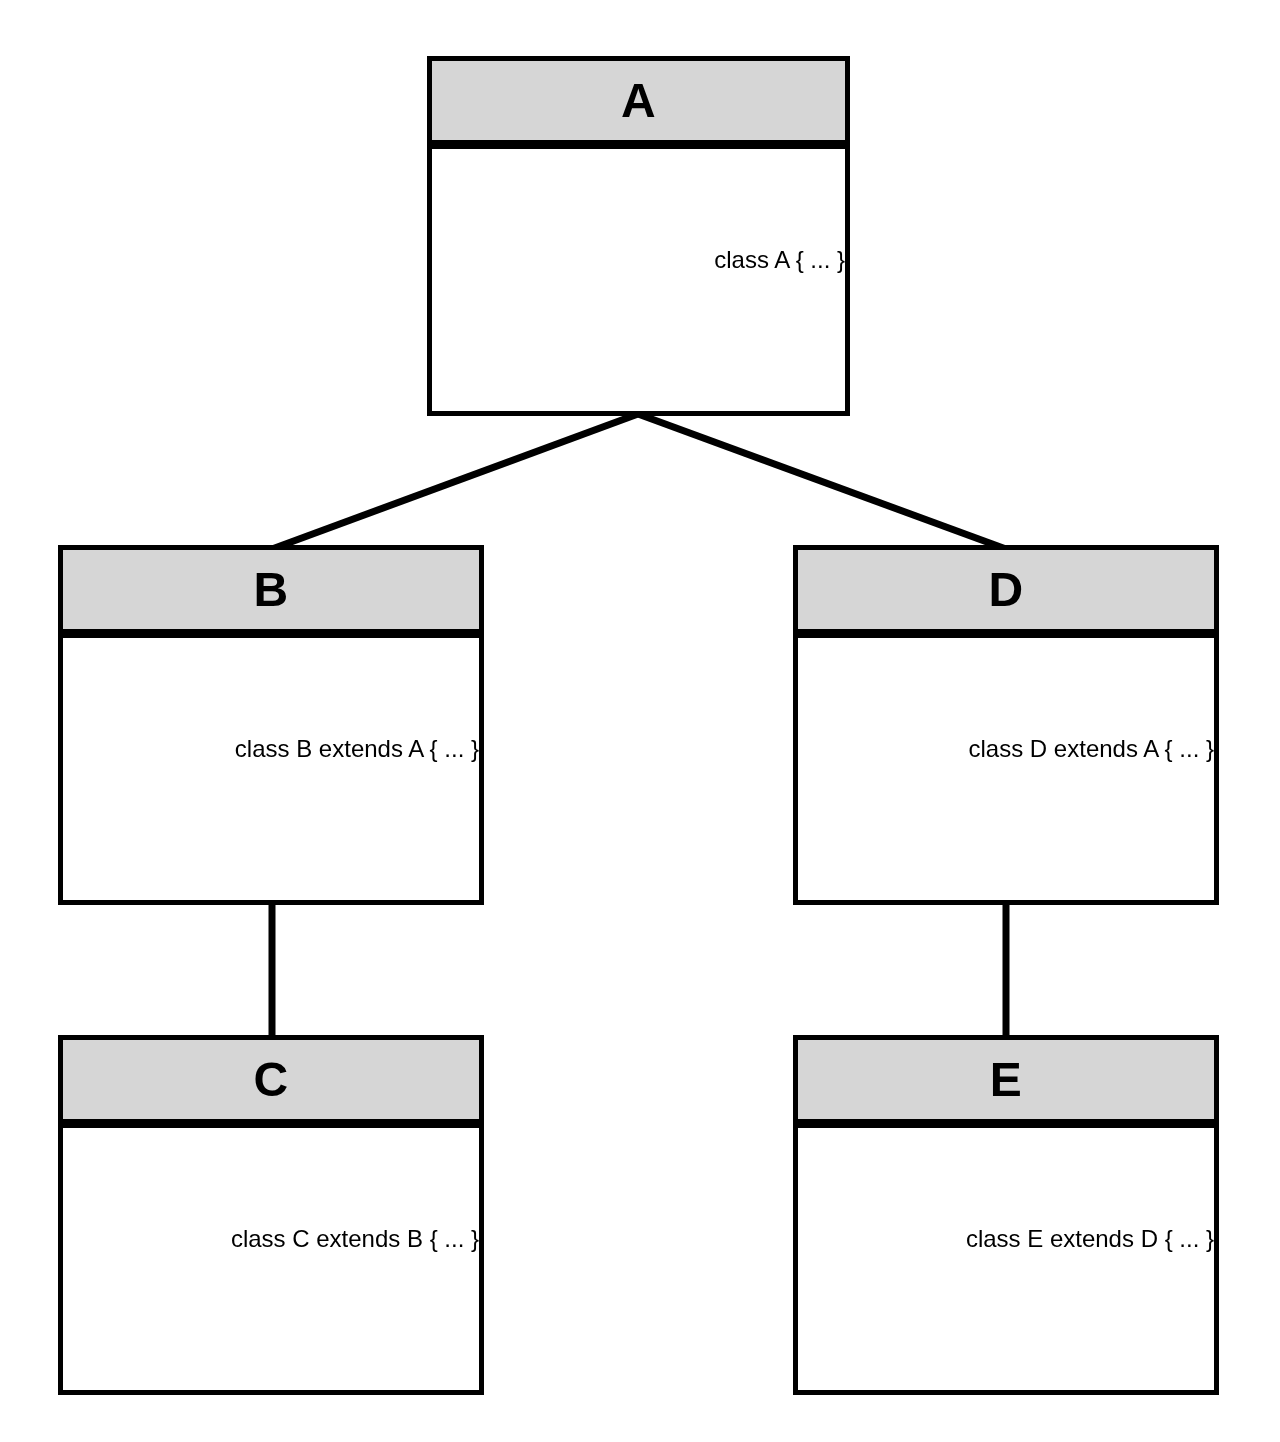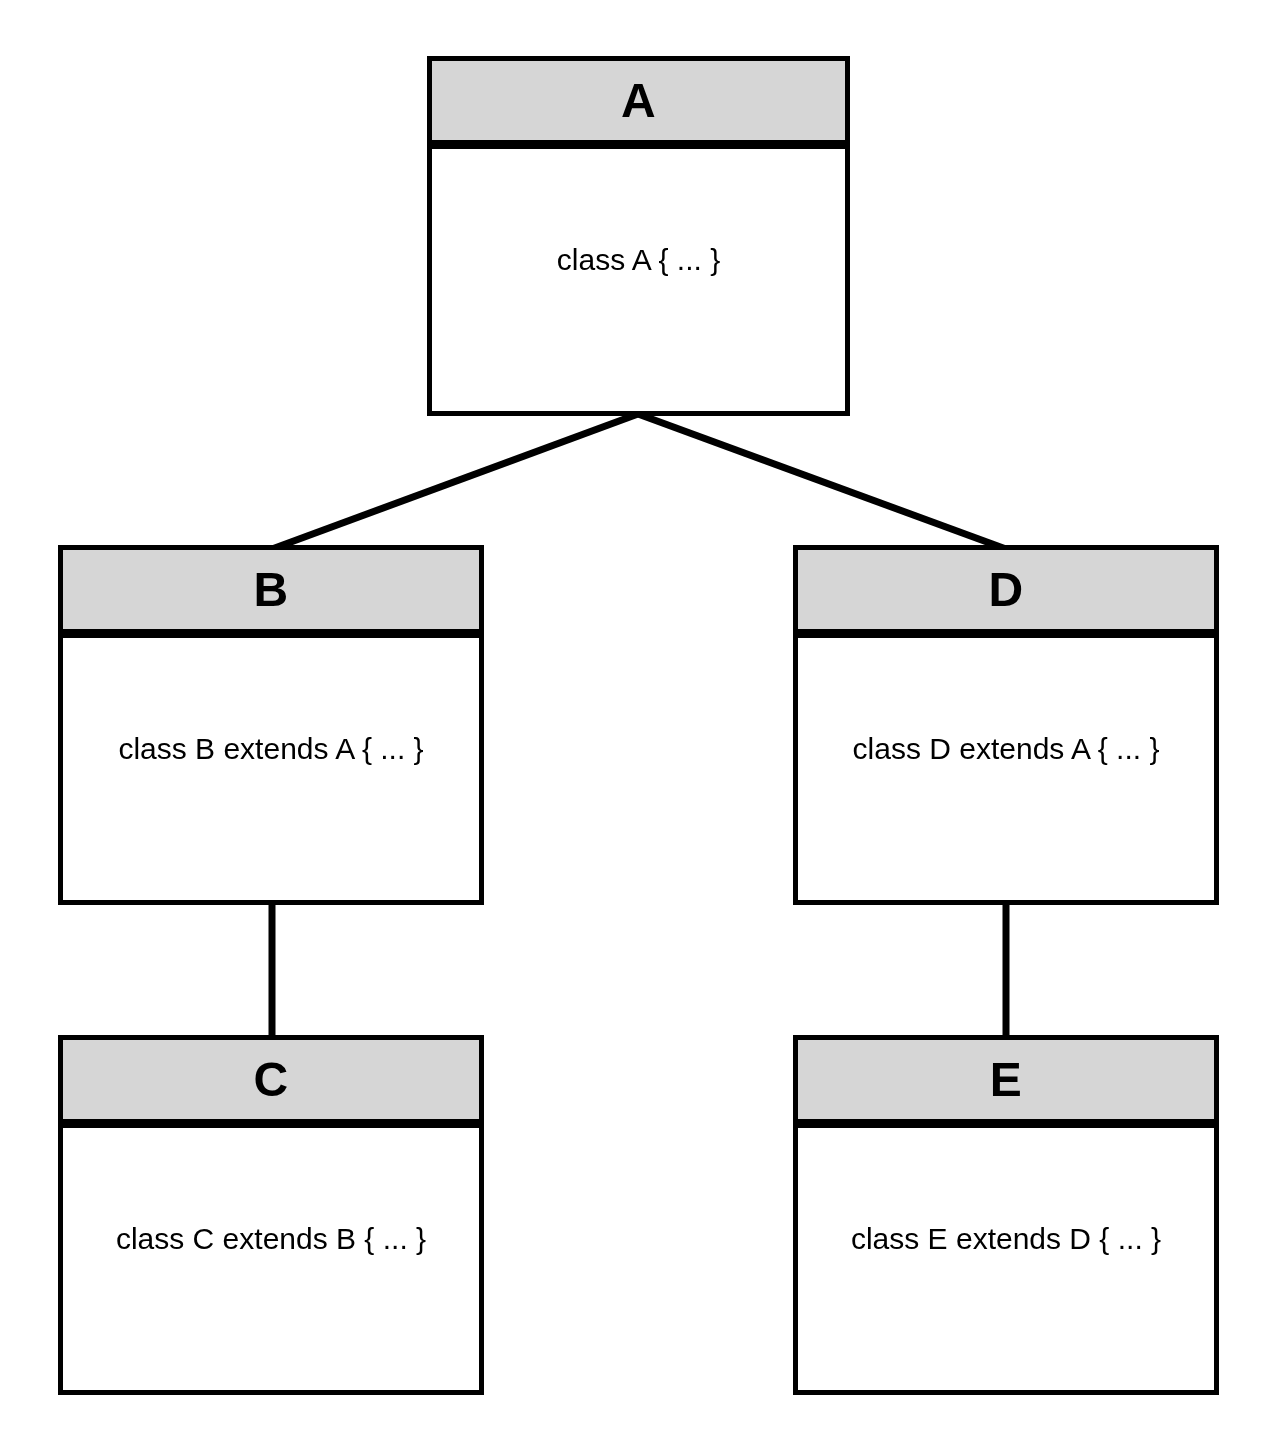--- a/index.html
+++ b/index.html
@@ -53,23 +53,23 @@
     justify-content: center;
     font-size: 48px;
     font-weight: 600;
     color: #000000;
     letter-spacing: 0.5px;
   }
   .class-body {
     flex: 1 1 auto;
     display: flex;
     align-items: center;
-    justify-content: center;
+    justify-content: flex-end;
     padding-bottom: 40px;
-    font-size: 30px;
+    font-size: 24px;
     color: #000000;
     white-space: nowrap;
   }
 </style>
 </head>
 <body>
 
 <div class="canvas">
 
   <svg class="edges-svg" viewBox="0 0 1280 1442" xmlns="http://www.w3.org/2000/svg">

